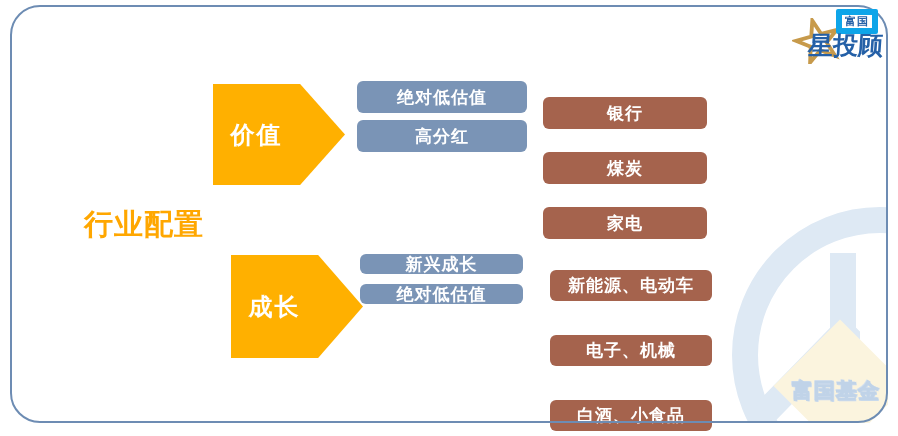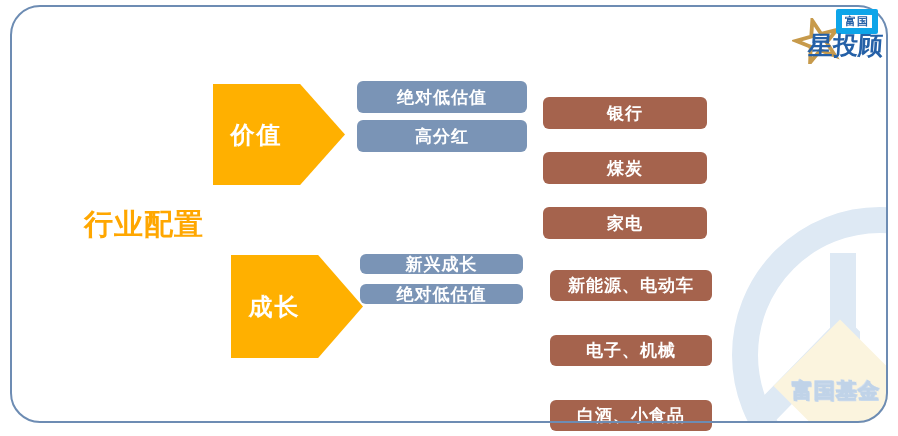--- a/index.html
+++ b/index.html
@@ -23,21 +23,21 @@
     border-radius: 30px;
     z-index: 5;
     pointer-events: none;
   }
 
   
   .wm-clip {
     position: absolute;
     left: 10px; top: 5px;
     width: 878px; height: 418px;
-    border-radius: 30px;
+    border-radius: 16px;
     overflow: hidden;
     z-index: 0;
   }
   .wm-svg { position: absolute; left: 700px; top: 190px; }
   .wm-diamond {
     position: absolute;
     left: 783px; top: 334px;
     width: 94px; height: 94px;
     background: #fbf4de;
     transform: rotate(45deg);

